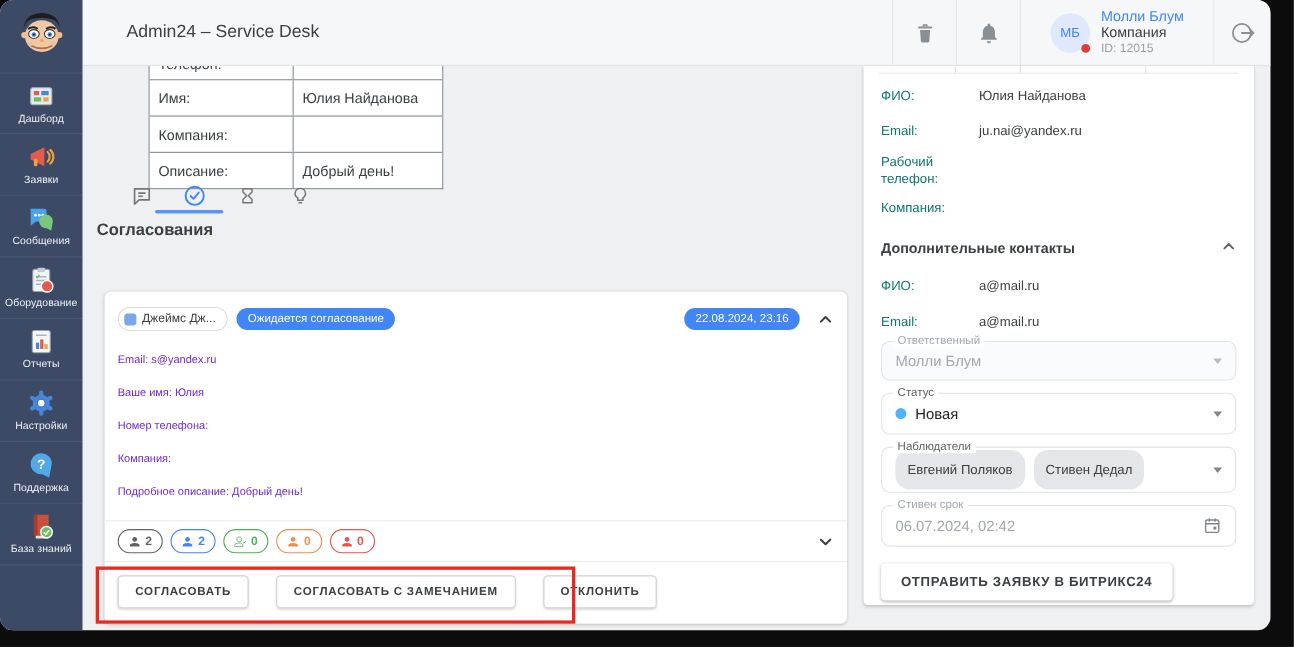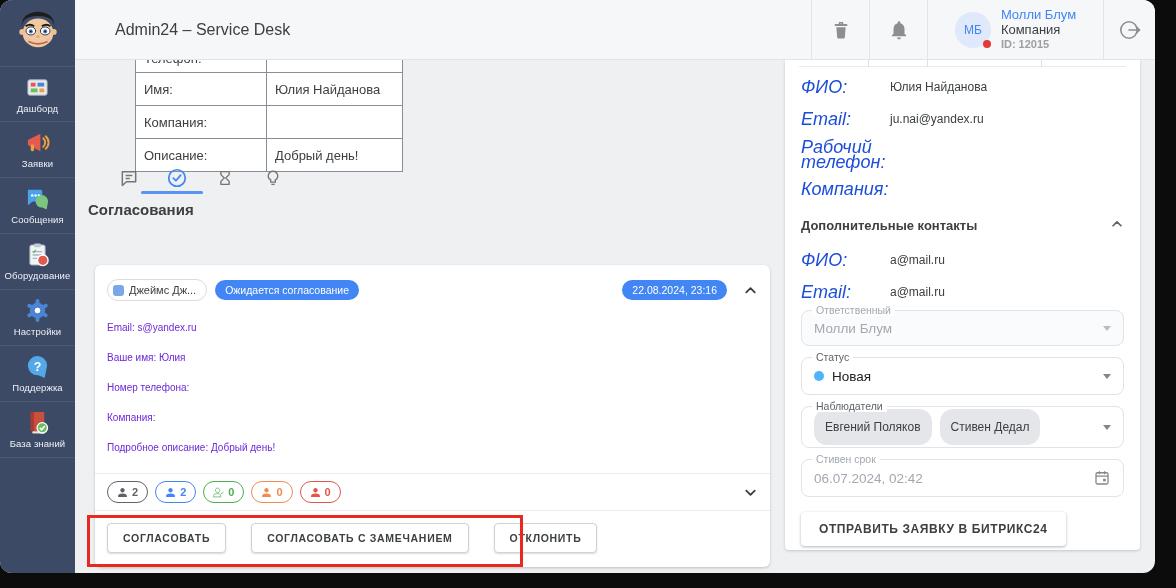--- a/index.html
+++ b/index.html
@@ -24,21 +24,21 @@
   .hcell { display:flex; align-items:center; justify-content:center; border-left:1px solid #e4e5e7; }
   .hcell.icon-cell { width:58px; cursor:pointer; }
   .hcell.user-cell { width:176px; gap:10px; padding:0 12px; cursor:pointer; }
   .hcell.exit-cell { width:52px; cursor:pointer; }
   .avatar { position:relative; width:36px; height:36px; border-radius:50%; background:#dfe9fb;
             display:flex; align-items:center; justify-content:center; font-size:12px; color:#4285f4; flex:none; }
   .avatar .dot { position:absolute; right:0px; bottom:0px; width:8px; height:8px; border-radius:50%; background:#e53935; }
   .uinfo { line-height:15px; overflow:hidden; }
   .uinfo .uname { color:#4285f4; font-size:13px; }
   .uinfo .ucompany { color:#3c4043; font-size:13px; }
-  .uinfo .uid { color:#9aa0a6; font-size:11px;font-weight:bold; }
+  .uinfo .uid { color:#9aa0a6; font-size:11px; }
 
   
   .content { position:absolute; left:75px; top:60px; right:0; bottom:0; overflow:hidden; }
 
   
   .info-table { position:absolute; left:60px; top:0; width:268px; background:#fff;
                 border:1px solid #878e95; border-top:none; }
   .it-row { display:flex; border-top:1px solid #878e95; }
   .it-row:first-child { border-top:none; }
   .it-cell { height:32px; display:flex; align-items:center; padding-left:8px;
@@ -91,21 +91,21 @@
   .red-annotation { position:absolute; left:12px; top:455px; width:436px; height:52px;
                     border:3px solid #e8291f; z-index:50; pointer-events:none; }
 
   
   .panel { position:absolute; left:710px; top:0; width:355px; height:490px; background:#fff;
            box-shadow:0 1px 3px rgba(0,0,0,.18); border-radius:0 0 4px 4px; }
   .cut-hint { position:absolute; top:0; left:14px; right:14px; height:7px; border-bottom:1px solid #e8eaed; }
   .cut-hint i { position:absolute; top:0; width:1px; height:7px; background:#e0e0e0; }
   .cut-hint i:nth-child(1){ left:21%; } .cut-hint i:nth-child(2){ left:39%; } .cut-hint i:nth-child(3){ left:74%; }
   .prow { position:absolute; left:16px; right:16px; }
-  .prow .plab { display:inline-block; width:80px; vertical-align:top; font-size:18px; color:#1d4ed8; line-height:15px;font-style:italic; }
+  .prow .plab { display:inline-block; width:80px; vertical-align:top; font-size:12px; color:#0f766e; line-height:15px; }
   .prow .pval { position:absolute; left:89px; font-size:12px; color:#3c4043; }
   .ptitle { position:absolute; left:16px; font-size:13px; font-weight:bold; color:#3c4043; }
   .ptitle-chevron { position:absolute; right:16px; cursor:pointer; }
 
   .field { position:absolute; left:16px; right:16px; border:1px solid #e0e3e8; border-radius:8px;
            background:#fff; display:flex; align-items:center; padding:0 12px; cursor:pointer; }
   .field .flabel { position:absolute; top:-7px; left:10px; padding:0 4px; background:#fff;
                    font-size:10.5px; color:#5f6368; }
   .field.disabled { background:#fafbfd; }
   .field.disabled .flabel, .field.disabled .fval { color:#a2a8b0; }
@@ -193,20 +193,32 @@
             <path d="M8 10 h10 M8 13.5 h10 M8 17 h5" stroke="#aab4bf" stroke-width="1.4"></path>
             <path d="M8 9.5 l1.3 1.3 2-2.6" stroke="#6abf5e" stroke-width="1.4" fill="none"></path>
             <circle cx="18.5" cy="19" r="5.5" fill="#e05a4e" stroke="#fff" stroke-width="1.4"></circle>
           </svg>
           </span>
         <span class="nav-label">Оборудование</span>
       </div>
       <div class="nav-item">
         <span>
           <svg width="25" height="25" viewBox="0 0 26 26">
+            <rect x="4.5" y="2.5" width="17" height="21" rx="2" fill="#f5f8fb" stroke="#98a2b0"></rect>
+            <path d="M8 7 h10" stroke="#aab4bf" stroke-width="1.4"></path>
+            <rect x="8" y="14" width="3" height="6" fill="#4a86d8"></rect>
+            <rect x="12" y="11" width="3" height="9" fill="#e25b4c"></rect>
+            <rect x="16" y="15.5" width="3" height="4.5" fill="#f0a13c"></rect>
+          </svg>
+          </span>
+        <span class="nav-label">Отчеты</span>
+      </div>
+      <div class="nav-item">
+        <span>
+          <svg width="25" height="25" viewBox="0 0 26 26">
             <g fill="#4a86d8">
               <rect x="11" y="1" width="4" height="24" rx="2"></rect>
               <rect x="11" y="1" width="4" height="24" rx="2" transform="rotate(60 13 13)"></rect>
               <rect x="11" y="1" width="4" height="24" rx="2" transform="rotate(120 13 13)"></rect>
               <circle cx="13" cy="13" r="8"></circle>
             </g>
             <circle cx="13" cy="13" r="3.6" fill="#fff"></circle>
             <circle cx="13" cy="13" r="3.6" fill="none" stroke="#2f6bc4" stroke-width="1"></circle>
           </svg>
           </span>

